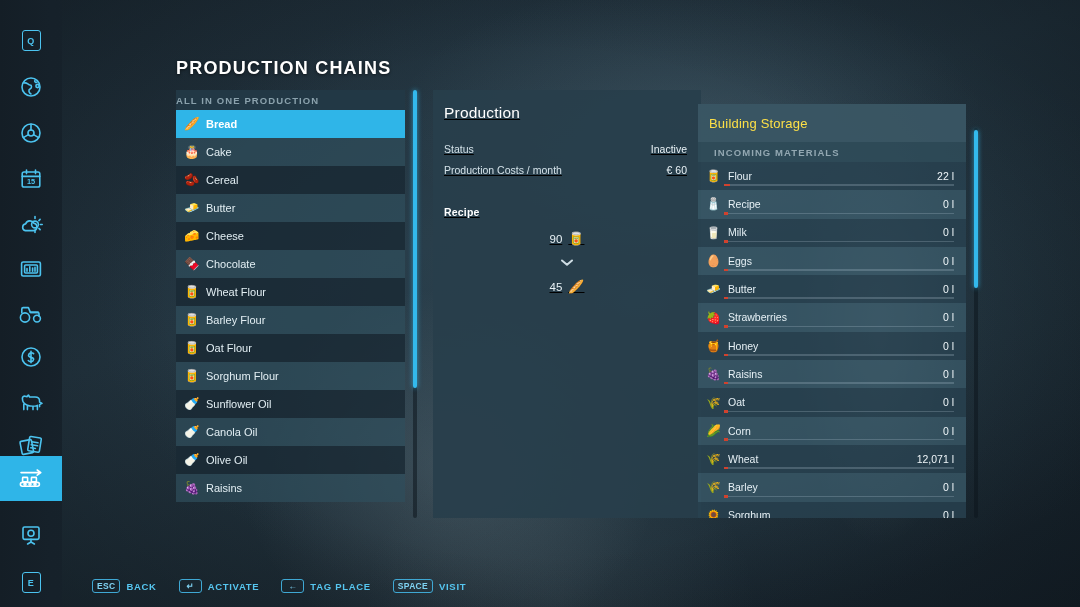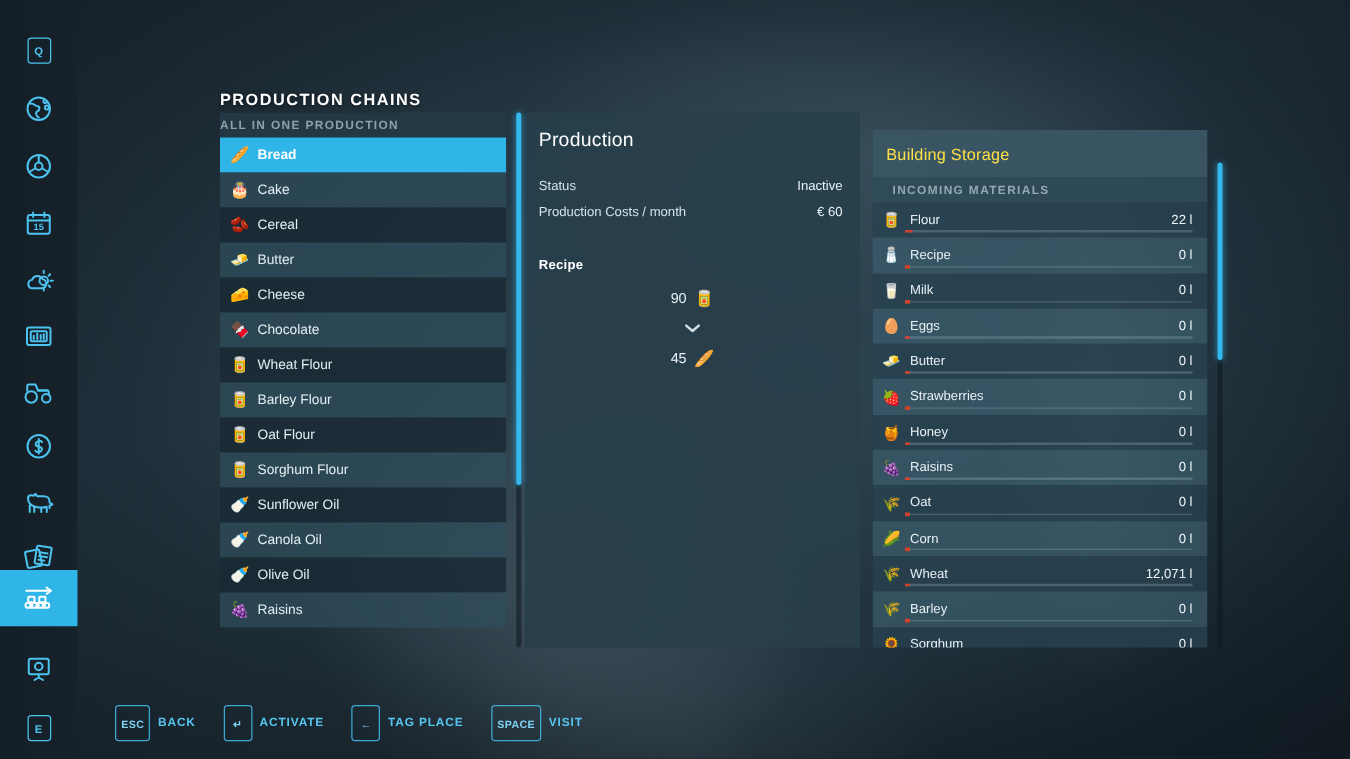--- a/index.html
+++ b/index.html
@@ -32,22 +32,22 @@
   .rail-item { width:62px; height:45px; display:flex; align-items:center; justify-content:center; position:relative; }
   .rail-item.active { background:#2fb5e8; }
   .rail-item svg { display:block; }
   .rail-item .ico-stroke { stroke:#4cc3ef; fill:none; stroke-width:1.6; stroke-linecap:round; stroke-linejoin:round; }
   .rail-item.active .ico-stroke { stroke:#ffffff; }
   .keycap { width:19px; height:21px; border:1.5px solid #4cc3ef; border-radius:3px;
     display:flex; align-items:center; justify-content:center;
     font-size:9px; font-weight:bold; color:#4cc3ef; letter-spacing:.3px; }
 
   
-  #title { position:absolute; left:176px; top:72px; z-index:6;
-    font-size:13px; font-weight:bold; color:#ffffff; letter-spacing:1.2px;
+  #title { position:absolute; left:176px; top:58px; z-index:6;
+    font-size:18px; font-weight:bold; color:#ffffff; letter-spacing:1.2px;
     text-shadow:0 1px 3px rgba(0,0,0,.55);
   }
 
   
   #list-panel { position:absolute; left:176px; top:90px; width:229px; height:428px; z-index:6; overflow:hidden; }
   .list-head { height:20px; background:#223845; display:flex; align-items:center; 
     font-size:9.5px; font-weight:bold; letter-spacing:1.1px; color:#8ba2ad; }
   .list-row { height:28px; display:flex; align-items:center; padding-left:8px; gap:7px;
     font-size:11px; color:#e2eef3; }
   .list-row.odd  { background:rgba(26,42,53,.82); }
@@ -55,22 +55,23 @@
   .list-row.sel  { background:#2fb5e8; color:#ffffff; font-weight:bold; }
   .list-row .emj { font-size:12.5px; width:15px; text-align:center; line-height:1; filter:saturate(1.1); }
   .list-row .lbl { line-height:1; }
 
   
   .sbar { position:absolute; width:4px; border-radius:2px; background:rgba(12,22,30,.55); z-index:7; }
   .sthumb { position:absolute; left:0; width:4px; border-radius:2px; background:#33b9ec;
     box-shadow:0 0 5px rgba(51,185,236,.75); }
 
   
-  #prod-panel { position:absolute; left:420px; top:90px; width:268px; height:428px; z-index:6;
+  #prod-panel { position:absolute; left:433px; top:90px; width:268px; height:428px; z-index:6;
     background:rgba(40,62,75,.93);
+    text-decoration:underline;
   }
   #prod-panel h2 { font-size:15.5px; font-weight:normal; color:#ffffff; padding:14px 0 0 11px; letter-spacing:.2px; }
   .stat-block { margin-top:16px; padding:0 14px 0 11px; }
   .stat-row { display:flex; justify-content:space-between; align-items:baseline;
     font-size:10.5px; color:#d4e2e9; padding:4.5px 0; }
   .stat-row .v { color:#e9f2f6; }
   .recipe-title { padding:26px 0 0 11px; font-size:10.5px; font-weight:bold; color:#ffffff; letter-spacing:.2px; }
   .recipe-body { margin-top:14px; display:flex; flex-direction:column; align-items:center; gap:13px; }
   .recipe-line { display:flex; align-items:center; gap:6px; font-size:11.5px; color:#e9f2f6; }
   .recipe-line .emj { font-size:13px; line-height:1; }
@@ -89,21 +90,21 @@
   .store-row.even { background:rgba(58,90,105,.78); }
   .store-row .emj { font-size:12px; width:15px; text-align:center; line-height:1; }
   .store-row .nm { flex:1; line-height:1; }
   .store-row .qty { font-size:10.5px; color:#eef5f8; line-height:1; }
   .track { position:absolute; left:26px; right:12px; bottom:4.5px; height:1.5px; background:rgba(200,220,230,.22); }
   .fill  { position:absolute; left:0; top:-.5px; height:2.5px; background:#d0422e; }
 
   
   #helpbar { position:absolute; left:92px; bottom:14px; z-index:6; display:flex; align-items:center; gap:22px; }
   .help { display:flex; align-items:center; gap:6px; }
-  .help .cap { min-width:23px; height:29px; padding:0 4px; border:1.3px solid #3fa8d4; border-radius:3px;
+  .help .cap { min-width:23px; height:14px; padding:0 4px; border:1.3px solid #3fa8d4; border-radius:3px;
     display:flex; align-items:center; justify-content:center;
     font-size:8.5px; font-weight:bold; color:#7fd2f2; letter-spacing:.3px; }
   .help .txt { font-size:9.5px; font-weight:bold; color:#56c6f0; letter-spacing:.7px; }
 </style>
 </head>
 <body>
 
 <div id="bg"></div>
 <div id="bg-vignette"></div>
 

